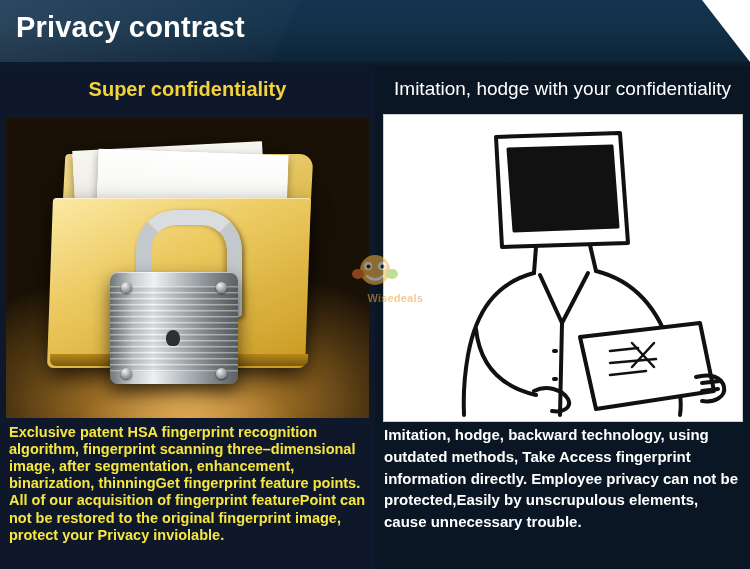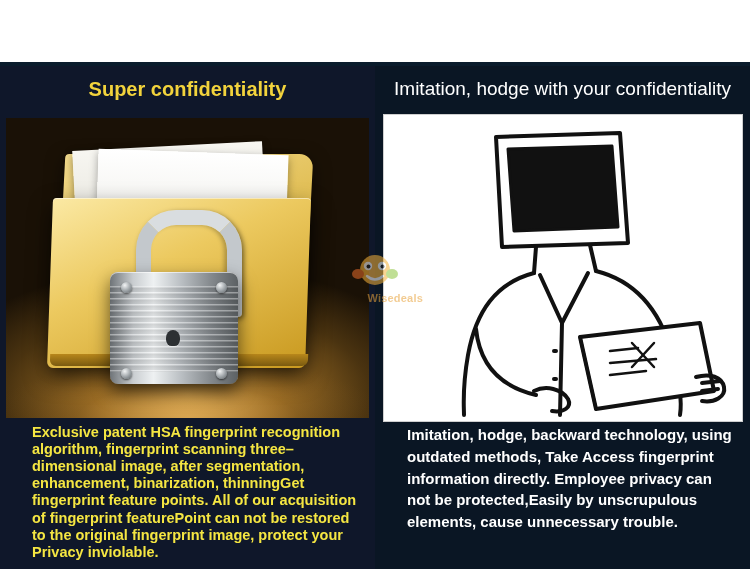--- a/index.html
+++ b/index.html
@@ -273,44 +273,49 @@
     width: 96px;
     text-align: right;
     font-size: 11px;
     font-weight: bold;
     color: #e8a23a;
     letter-spacing: 0.2px;
   }
   
   .caption {
     position: absolute;
-    left: 8px;
+    left: 0;
     width: 375px;
     box-sizing: border-box;
-    padding: 0 24px;
+    padding: 0 9px;
     font-weight: bold;
     line-height: 1.18;
   }
   .caption-left {
     top: 358px;
     color: #f5e642;
     font-size: 14.5px;
   }
   .caption-right {
     top: 358px;
     color: #ffffff;
     font-size: 15px;
     line-height: 1.45;
   }
 </style>
 </head>
 <body>
 
 <div class="slide">
 
+  <div class="header">
+    <div class="sheen"></div>
+    <div class="corner-cut"></div>
+    <div class="header-title">Privacy contrast</div>
+  </div>
   <div class="header-underline"></div>
 
   <div class="panel panel-left">
     <div class="panel-heading">Super confidentiality</div>
 
     <div class="left-image">
       <div class="floor-glow"></div>
       <div class="folder">
         <div class="back"></div>
         <div class="paper1"></div>

